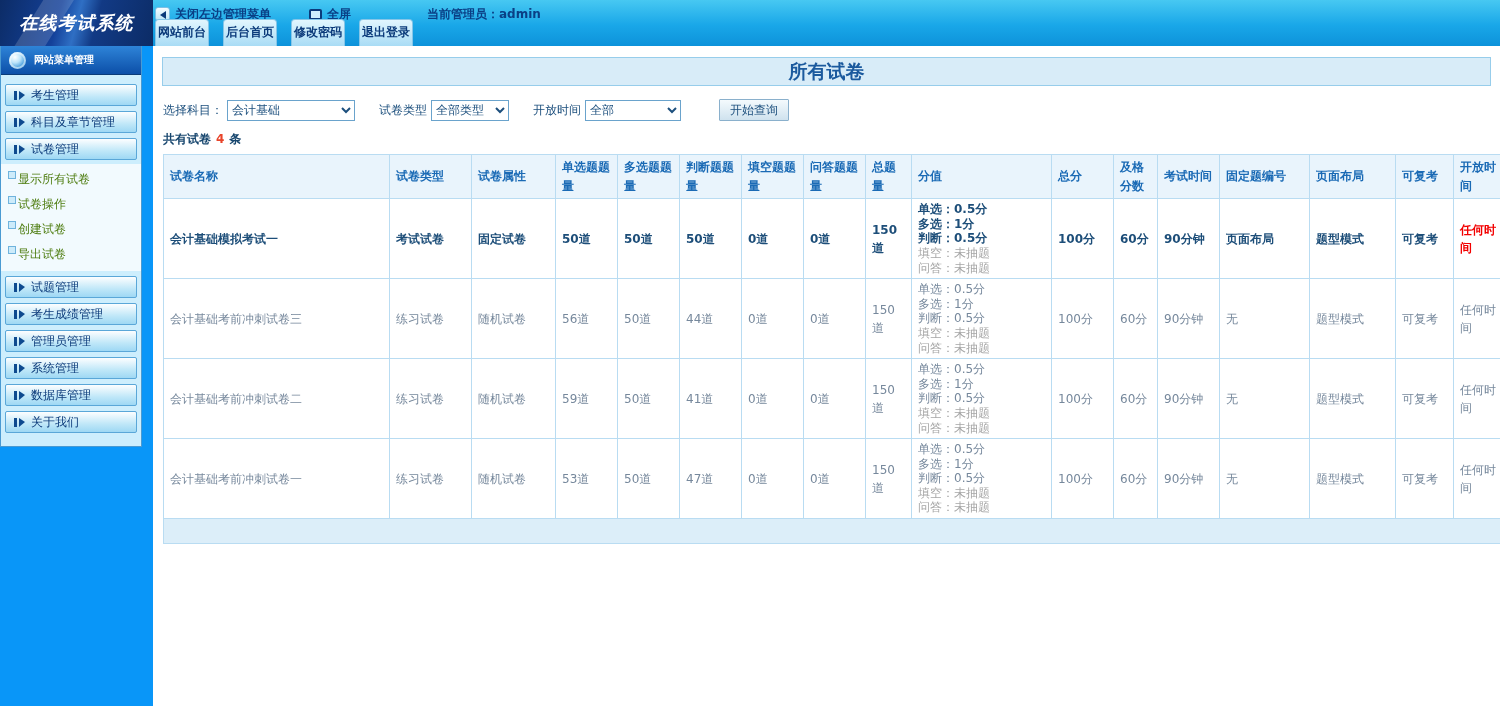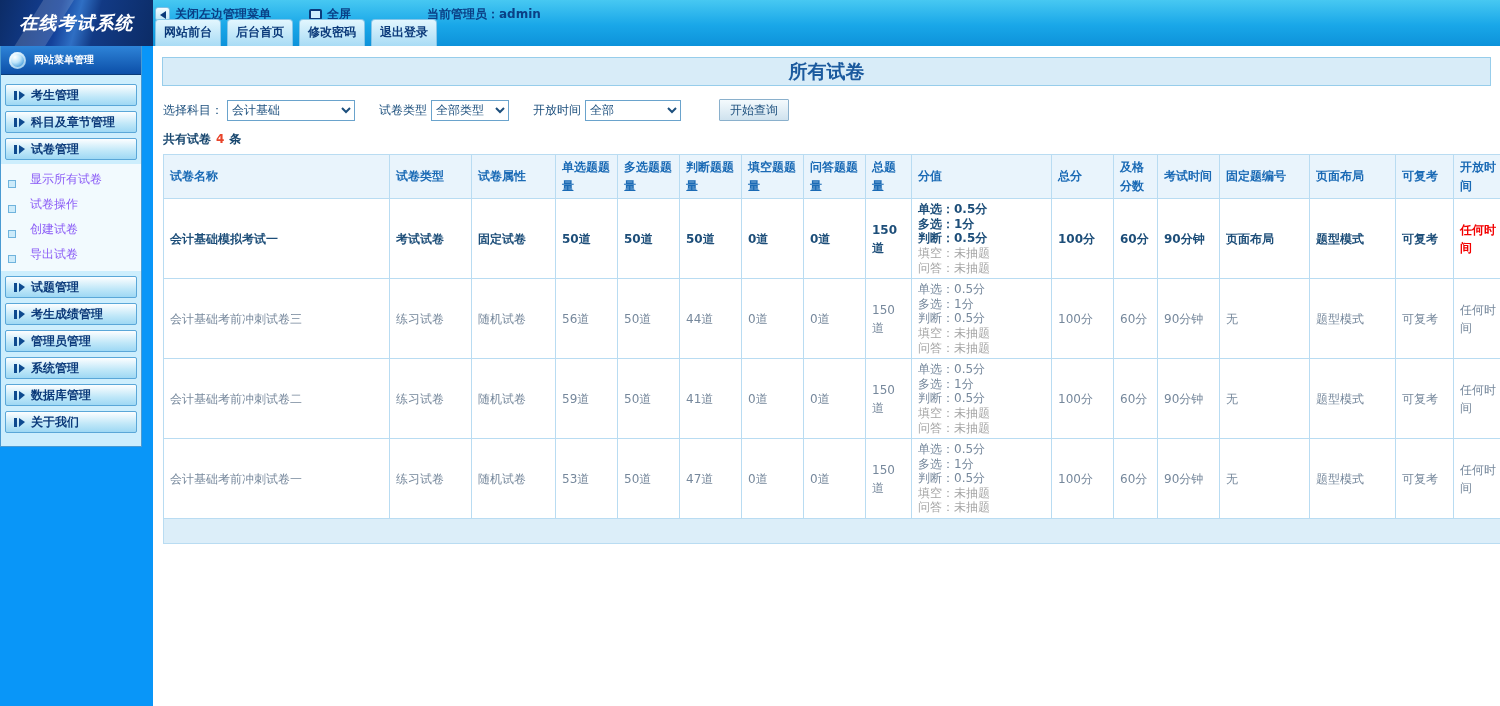--- a/index.html
+++ b/index.html
@@ -54,21 +54,21 @@
     content:"";position:absolute;left:4px;top:3px;
     border-right:6px solid var(--brand-navy);border-top:4px solid transparent;border-bottom:4px solid transparent;
   }
   .ico-full{
     width:13px;height:11px;border:2px solid var(--brand-navy);background:#cfeffd;
     border-radius:2px;display:inline-block;
   }
   .hdr-admin{margin-left:76px;}
   .hdr-tabs{position:absolute;left:155px;bottom:0;display:flex;}
   .tab{
-    margin-right:6px;padding:4px 8px 5px;border:1px solid #86c6e8;border-bottom:none;
+    margin-right:14px;padding:4px 2px 5px;border:1px solid #86c6e8;border-bottom:none;
     border-radius:4px 4px 0 0;background:linear-gradient(#e2f6fe,#a9dcf5);
     color:var(--brand-navy);font-weight:bold;cursor:pointer;
   }
 
   
   .body-row{flex:1;display:flex;min-height:0;}
 
   
   .sidebar{width:153px;flex:none;background:var(--side-blue);}
   .side-panel{
@@ -83,32 +83,32 @@
   .ico-sphere{
     width:17px;height:17px;border-radius:50%;flex:none;
     background:radial-gradient(circle at 35% 30%,#ffffff,#bce4fa 35%,#2f8fd6 75%,#0c4f97);
     box-shadow:inset 0 0 0 2px rgba(255,255,255,.55);
   }
   .side-menu{padding-top:9px;}
   .side-btn{
     margin:0 4px 5px;height:22px;display:flex;align-items:center;gap:6px;padding-left:8px;
     background:linear-gradient(#fdfeff,#bfe7f8 60%,#9ed8f4);
     border:1px solid #5aa7d8;border-radius:2px;
-    color:var(--brand-navy);font-weight:bold;cursor:pointer;
+    color:var(--brand-navy);font-weight:normal;cursor:pointer;
   }
   .ico-play{position:relative;width:11px;height:9px;flex:none;display:inline-block;}
   .ico-play::before{content:"";position:absolute;left:0;top:0;width:3px;height:9px;background:#0e4a8f;}
   .ico-play::after{
     content:"";position:absolute;left:5px;top:0;
     border-left:6px solid #0e4a8f;border-top:4px solid transparent;border-bottom:5px solid transparent;
   }
   .side-sub{background:#f2fafe;margin:-1px 0 5px;padding:3px 0 4px;}
   .side-sub-item{
-    display:flex;align-items:flex-end;gap:14px;padding:4px 6px 4px 7px;
-    color:#8b5cf6;cursor:pointer;
+    display:flex;align-items:flex-start;gap:2px;padding:4px 6px 4px 7px;
+    color:#4d7c0f;cursor:pointer;
   }
   .ico-sq{width:8px;height:8px;background:#cdebfa;border:1px solid #6fb3dd;flex:none;display:inline-block;}
 
   
   .main{flex:1;background:#fff;padding:0 9px;min-width:0;}
   .title-bar{
     margin-top:11px;height:29px;line-height:27px;text-align:center;
     background:#d8ecf8;border:1px solid #97cdeb;
     color:var(--title-text);font-size:19px;font-weight:bold;
   }

